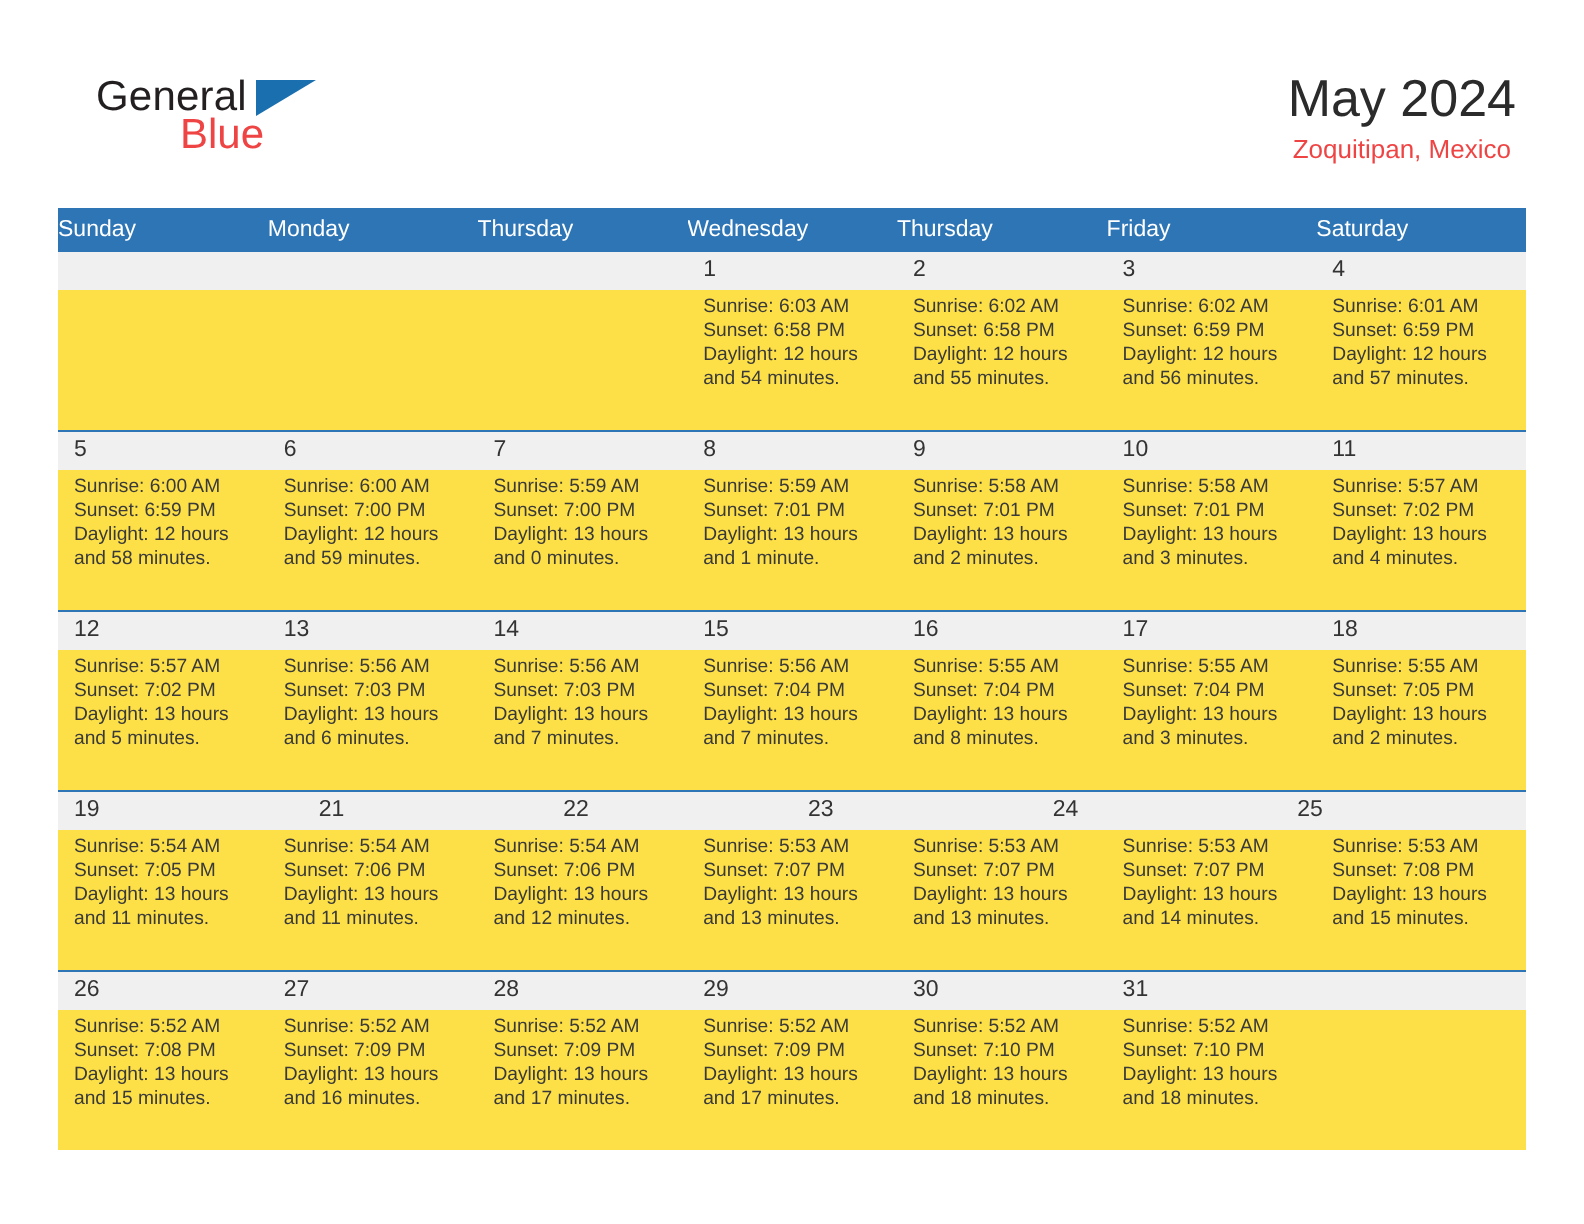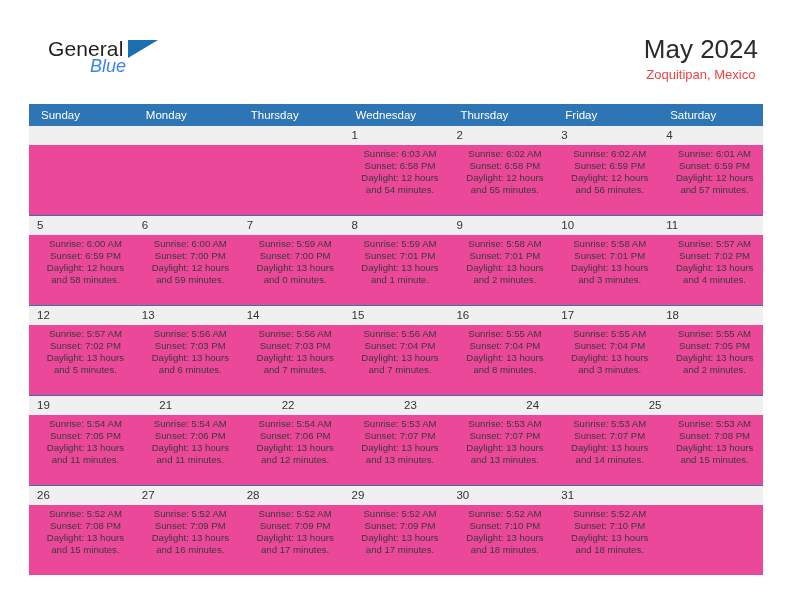--- a/index.html
+++ b/index.html
@@ -42,24 +42,23 @@
     top: 0;
     font-size: 21px;
     letter-spacing: 0.1px;
     color: #231f20;
     font-family: "Liberation Sans", sans-serif;
   }
   .brand-blue {
     position: absolute;
     left: 54px;
     top: 19px;
-    font-size: 18px;
-    color: #3b82f6;
-    font-family: "Liberation Sans", sans-serif;
-    font-style: italic;
+    font-size: 21px;
+    color: #ef4444;
+    font-family: "Liberation Sans", sans-serif;
   }
   .brand-triangle {
     position: absolute;
     left: 92px;
     top: 3px;
     width: 0;
     height: 0;
     border-left: 30px solid #1a6faf;
     border-bottom: 18px solid transparent;
   }
@@ -96,21 +95,21 @@
     display: flex;
     width: 734px;
     height: 22px;
     background: #2e75b6;
   }
   .weekday {
     flex: 1 1 0;
     color: #ffffff;
     font-size: 11.5px;
     line-height: 22px;
-    padding-left: 12px;
+    padding-left: 0;
     box-sizing: border-box;
     font-family: "Liberation Sans", sans-serif;
     white-space: nowrap;
     overflow: hidden;
   }
 
   .week {
     width: 734px;
     border-top: 1.5px solid #2e75b6;
     box-sizing: border-box;
@@ -121,22 +120,21 @@
   .week-daynums {
     display: flex;
     width: 734px;
     height: 19px;
     background: #f0f0f0;
   }
   .week-body {
     display: flex;
     width: 734px;
     height: 70px;
-    background: #ec4899;
-    text-align: center;
+    background: #fde047;
   }
   .daynum-cell {
     flex: 1 1 0;
     box-sizing: border-box;
     padding-left: 8px;
     font-size: 11.5px;
     line-height: 19px;
     color: #333333;
     font-family: "Liberation Sans", sans-serif;
   }

